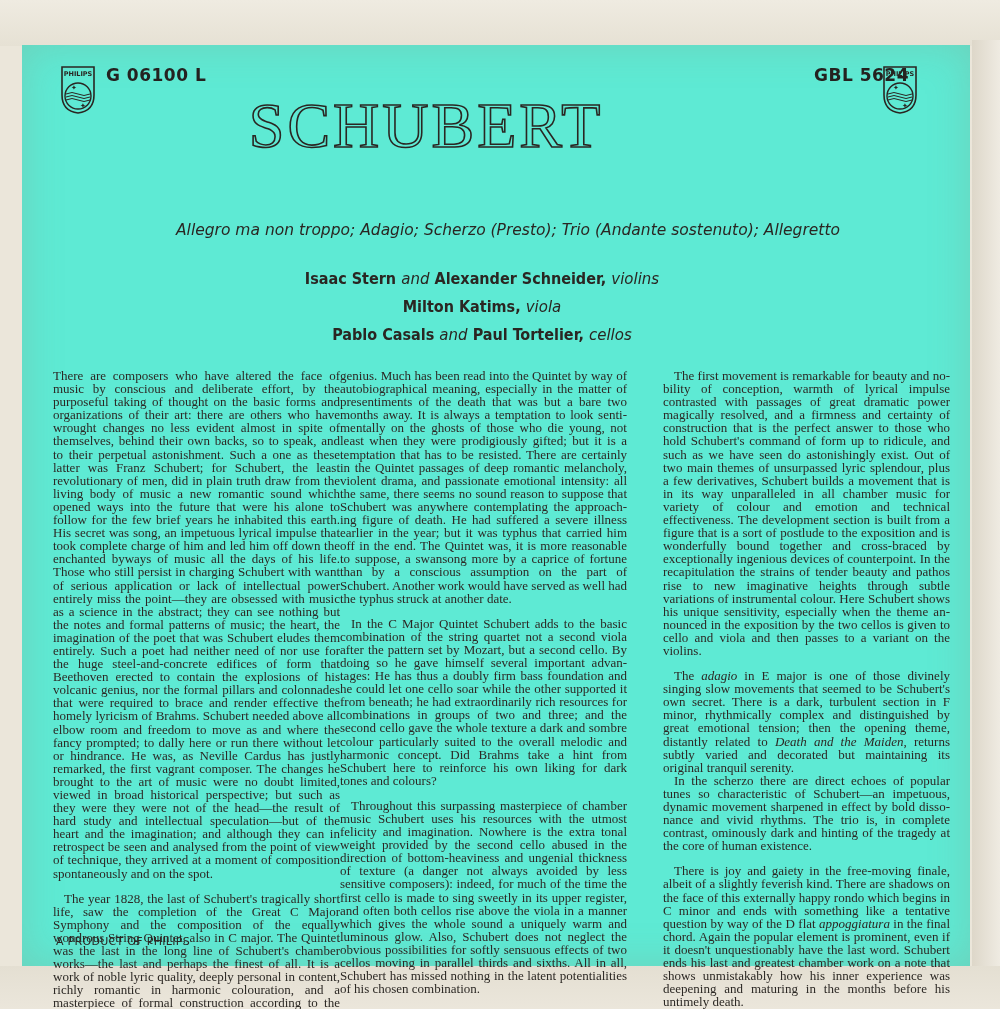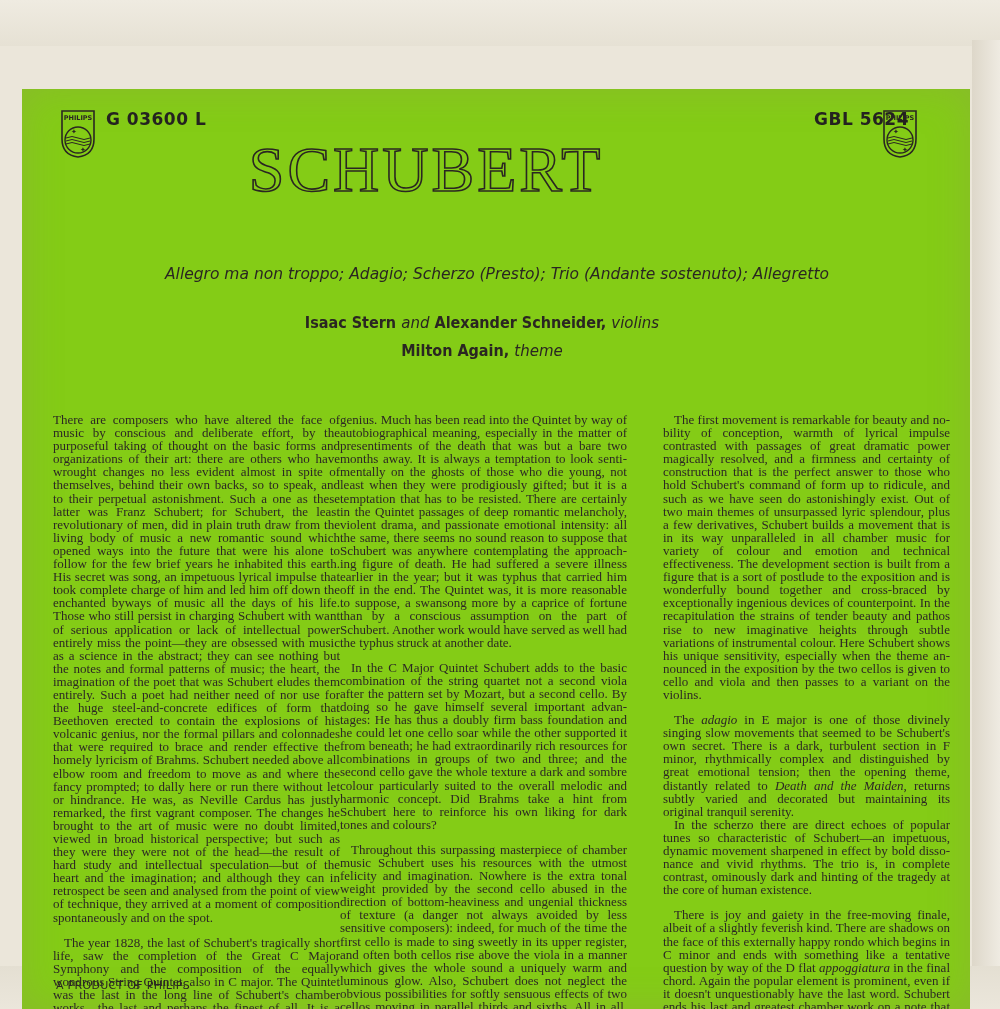--- a/index.html
+++ b/index.html
@@ -15,24 +15,23 @@
   .sleeve-right {
     position: absolute; left: 972px; top: 40px; width: 28px; height: 969px;
     background: linear-gradient(90deg, #ddd7c9, #efebe2);
   }
   .sleeve-bottom {
     position: absolute; left: 0; top: 966px; width: 1000px; height: 43px;
     background: linear-gradient(#e4dfd2, #ebe6db);
   }
   .panel {
     position: absolute; left: 22px; top: 45px; width: 948px; height: 921px;
-    background: #84cc16;
+    background: #5eead4;
     box-shadow: inset 0 0 40px rgba(150,135,110,0.25);
     color: #2a2622;
-    margin-top: 44px;
   }
   .catno {
     position: absolute; top: 20px;
     font-family: "DejaVu Sans", sans-serif; font-weight: bold; font-size: 17px;
     letter-spacing: 0.5px; color: #242220;
   }
   .catno.left { left: 84px; }
   .catno.right { left: 792px; }
   .logo {
     position: absolute; top: 20px; width: 36px; height: 50px;
@@ -43,21 +42,21 @@
     position: absolute; top: 44px; left: 0; width: 808px; text-align: center;
     font-family: "Liberation Serif", serif; font-size: 64px; letter-spacing: 3px;
     color: transparent; -webkit-text-stroke: 1.6px #2a2622;
   }
   .work {
     position: absolute; top: 128px; left: 0; width: 948px; text-align: center;
     font-family: "DejaVu Sans", sans-serif; font-weight: bold; font-size: 22px;
     letter-spacing: 3.5px; color: #2a2622;
   }
   .movements {
-    position: absolute; top: 176px; left: 1px; width: 948px; text-align: center;
+    position: absolute; top: 176px; left: 12px; width: 948px; text-align: center;
     font-family: "DejaVu Sans", sans-serif; font-style: italic; font-size: 15.5px;
     color: #2a2622;
   }
   .performers {
     position: absolute; top: 220px; left: 0; width: 920px; text-align: center;
     font-family: "DejaVu Sans", sans-serif; font-size: 16px; line-height: 27px;
   }
   .performers .name { font-weight: bold; font-stretch: condensed; }
   .performers .conn { font-style: italic; font-weight: normal; font-size: 15px; }
   .col {
@@ -89,21 +88,21 @@
 <div class="panel">
 
   <svg class="logo left" viewBox="0 0 36 50">
     <path d="M2 2 H34 V30 Q34 46 18 48 Q2 46 2 30 Z" fill="none" stroke="#2a2622" stroke-width="1.6"></path>
     <text x="18" y="11" font-family="DejaVu Sans, sans-serif" font-weight="bold" font-size="6.5" text-anchor="middle" fill="#2a2622">PHILIPS</text>
     <circle cx="18" cy="31" r="13" fill="none" stroke="#2a2622" stroke-width="1.4"></circle>
     <path d="M6 29 Q12 26 18 29 T30 29 M6 32 Q12 29 18 32 T30 32 M6 35 Q12 32 18 35 T30 35" fill="none" stroke="#2a2622" stroke-width="1"></path>
     <text x="11" y="25" font-size="7" fill="#2a2622" font-family="DejaVu Sans, sans-serif">✦</text>
     <text x="20" y="43" font-size="7" fill="#2a2622" font-family="DejaVu Sans, sans-serif">✦</text>
   </svg>
-  <div class="catno left">G 03600 L</div>
+  <div class="catno left">G 06100 L</div>
 
   <div class="catno right">GBL 5624</div>
   <svg class="logo right" viewBox="0 0 36 50">
     <path d="M2 2 H34 V30 Q34 46 18 48 Q2 46 2 30 Z" fill="none" stroke="#2a2622" stroke-width="1.6"></path>
     <text x="18" y="11" font-family="DejaVu Sans, sans-serif" font-weight="bold" font-size="6.5" text-anchor="middle" fill="#2a2622">PHILIPS</text>
     <circle cx="18" cy="31" r="13" fill="none" stroke="#2a2622" stroke-width="1.4"></circle>
     <path d="M6 29 Q12 26 18 29 T30 29 M6 32 Q12 29 18 32 T30 32 M6 35 Q12 32 18 35 T30 35" fill="none" stroke="#2a2622" stroke-width="1"></path>
     <text x="11" y="25" font-size="7" fill="#2a2622" font-family="DejaVu Sans, sans-serif">✦</text>
     <text x="20" y="43" font-size="7" fill="#2a2622" font-family="DejaVu Sans, sans-serif">✦</text>
   </svg>
@@ -112,22 +111,28 @@
   <div class="movements">Allegro ma non troppo; Adagio; Scherzo (Presto); Trio (Andante sostenuto); Allegretto</div>
 
   <div class="performers">
     <div>
       <span class="name">Isaac Stern</span>
       <span class="conn">and</span>
       <span class="name">Alexander Schneider,</span>
       <span class="conn">violins</span>
     </div>
     <div>
-      <span class="name">Milton Again,</span>
-      <span class="conn">theme</span>
+      <span class="name">Milton Katims,</span>
+      <span class="conn">viola</span>
+    </div>
+    <div>
+      <span class="name">Pablo Casals</span>
+      <span class="conn">and</span>
+      <span class="name">Paul Tortelier,</span>
+      <span class="conn">cellos</span>
     </div>
   </div>
 
   <div class="col col1">
     <p class="first">There are composers who have altered the face of music by conscious and deliberate effort, by the purpose­ful taking of thought on the basic forms and organiza­tions of their art: there are others who have wrought changes no less evident almost in spite of themselves, behind their own backs, so to speak, and to their per­petual astonishment.  Such a one as these latter was Franz Schubert; for Schubert, the least revolutionary of men, did in plain truth draw from the living body of music a new romantic sound which opened ways into the future that were his alone to follow for the few brief years he inhabited this earth.  His secret was song, an impetuous lyrical impulse that took complete charge of him and led him off down the enchanted byways of music all the days of his life.  Those who still persist in charging Schubert with want of serious application or lack of intellectual power entirely miss the point—they are obsessed with music as a science in the abstract; they can see nothing but the notes and formal patterns of music; the heart, the imagination of the poet that was Schubert eludes them entirely.  Such a poet had neither need of nor use for the huge steel-and-concrete edifices of form that Beethoven erected to contain the explosions of his volcanic genius, nor the formal pillars and colonnades that were required to brace and render effective the homely lyricism of Brahms. Schubert needed above all elbow room and freedom to move as and where the fancy prompted; to dally here or run there without let or hindrance.  He was, as Neville Cardus has justly remarked, the first vagrant composer.  The changes he brought to the art of music were no doubt limited, viewed in broad historical perspective; but such as they were they were not of the head—the result of hard study and intellectual specula­tion—but of the heart and the imagination; and although they can in retrospect be seen and analysed from the point of view of technique, they arrived at a moment of composition spontaneously and on the spot.</p>
     <p>The year 1828, the last of Schubert's tragically short life, saw the completion of the Great C Major Symphony and the composition of the equally wondrous String Quintet, also in C major.  The Quintet was the last in the long line of Schubert's chamber works—the last and perhaps the finest of all.  It is a work of noble lyric quality, deeply personal in content, richly romantic in harmonic colouration, and a masterpiece of formal construction according to the laws of Schubert's own</p>
   </div>
 
   <div class="col col2">
     <p class="first">genius.  Much has been read into the Quintet by way of autobiographical meaning, especially in the matter of presentiments of the death that was but a bare two months away.  It is always a temptation to look senti­mentally on the ghosts of those who die young, not least when they were prodigiously gifted; but it is a temptation that has to be resisted.  There are certainly in the Quintet passages of deep romantic melancholy, violent drama, and passionate emotional intensity: all the same, there seems no sound reason to suppose that Schubert was anywhere contemplating the approach­ing figure of death.  He had suffered a severe illness earlier in the year; but it was typhus that carried him off in the end.  The Quintet was, it is more reasonable to suppose, a swansong more by a caprice of fortune than by a conscious assumption on the part of Schubert. Another work would have served as well had the typhus struck at another date.</p>

